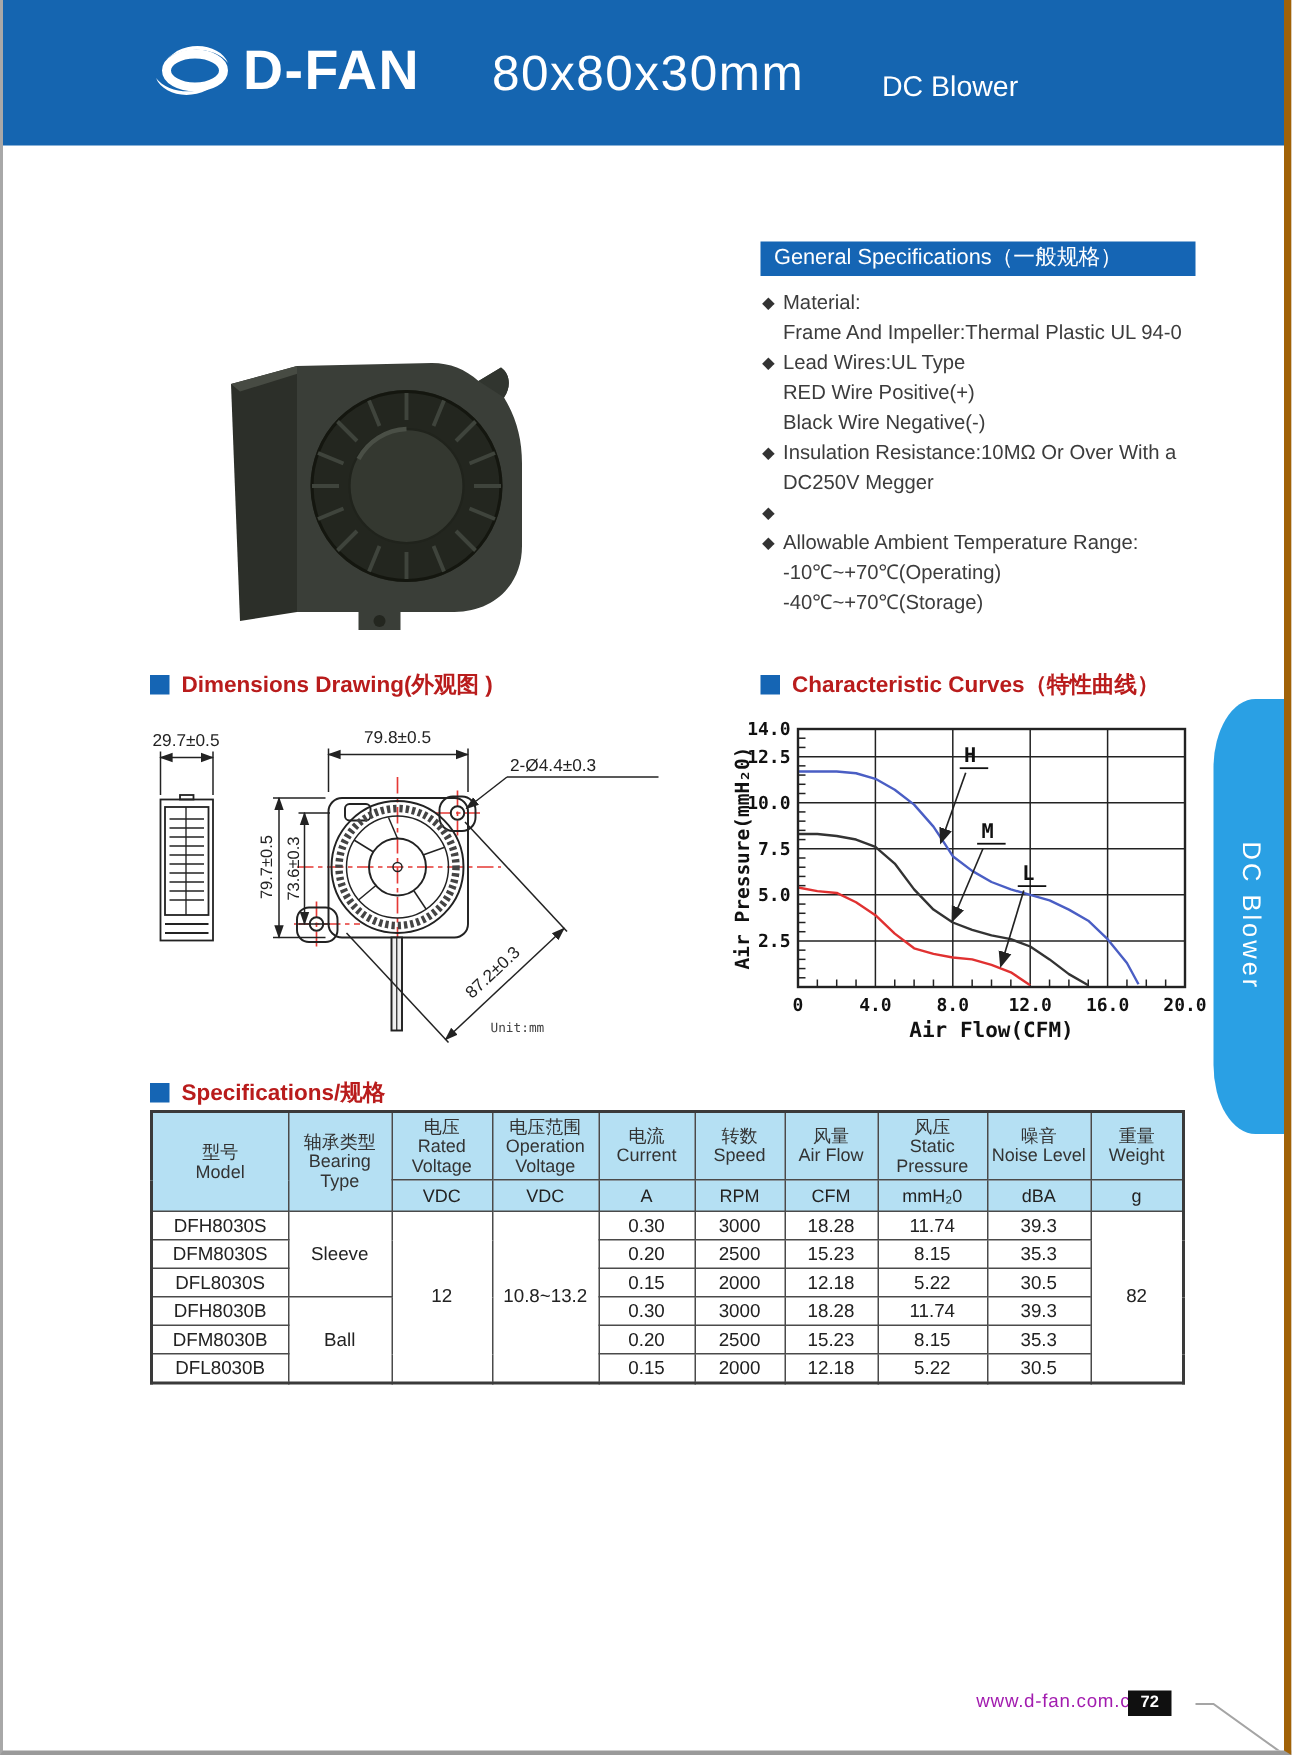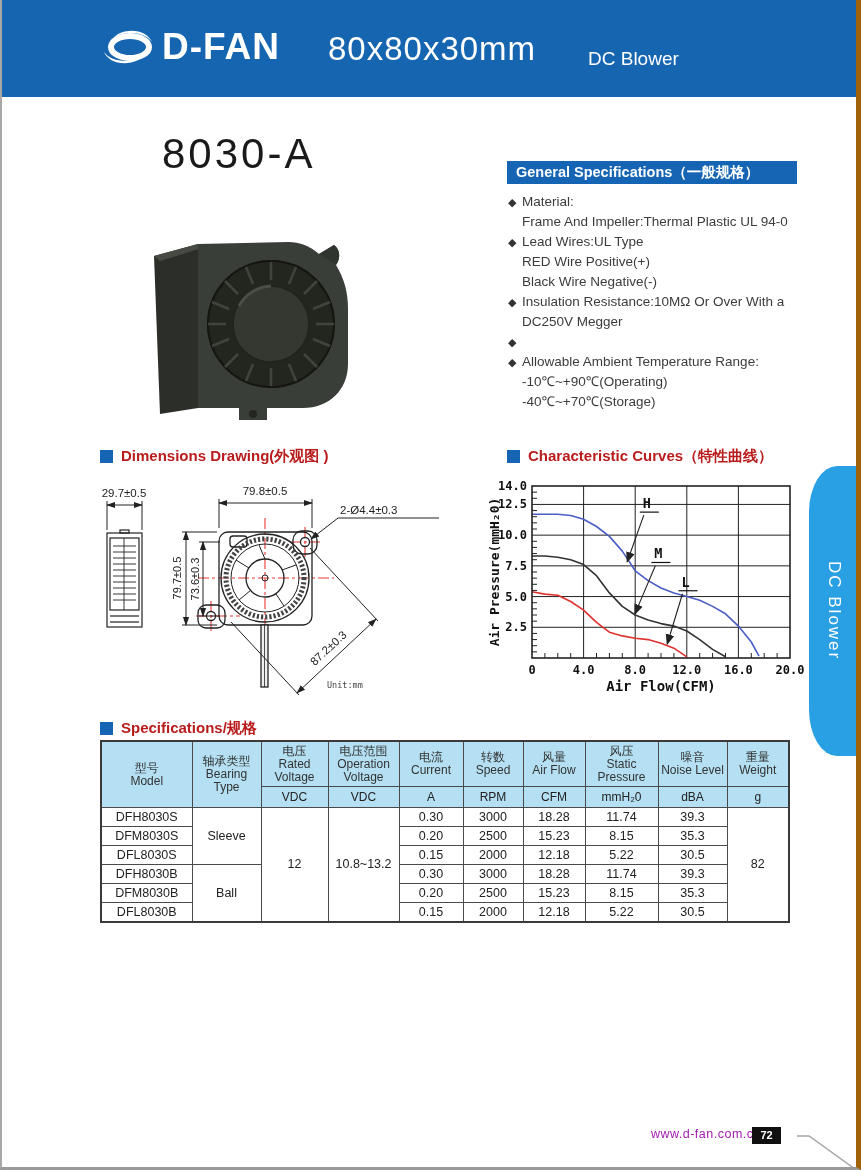--- a/index.html
+++ b/index.html
@@ -9,21 +9,21 @@
   
   .hdr{position:absolute;top:0;left:-2px;width:861px;height:97px;background:#1565b0;}
   .hdr .brand{position:absolute;left:100px;top:26px;display:flex;align-items:center;}
   .hdr .brand-name{color:#fff;font-size:37px;font-weight:bold;letter-spacing:1px;margin-left:6px;}
   .hdr .size{position:absolute;left:328px;top:30px;color:#fff;font-size:33px;font-weight:400;letter-spacing:1px;}
   .hdr .ptype{position:absolute;left:588px;top:48px;color:#fff;font-size:19px;font-weight:400;}
   
   .model-title{position:absolute;left:160px;top:130px;font-size:42px;letter-spacing:3px;color:#1a1a1a;font-weight:400;}
   
   .gs-bar{position:absolute;left:505px;top:161px;width:290px;height:23px;background:#1565b4;color:#fff;
-          font-size:14.5px;font-weight:700;line-height:23px;padding-left:9px;box-sizing:border-box;}
+          font-size:14.5px;font-weight:400;line-height:23px;padding-left:9px;box-sizing:border-box;}
   .gs-list{position:absolute;left:506px;top:192px;width:310px;font-size:13.5px;color:#3c3c3c;}
   .spec-line{height:20px;line-height:20px;display:flex;white-space:nowrap;}
   .spec-line .dia{width:14px;font-size:11px;color:#333;}
   .spec-line.nob{padding-left:14px;}
   
   .sec{position:absolute;font-size:15px;font-weight:700;color:#b91c1c;display:flex;align-items:center;}
   .sec .sq{width:13px;height:13px;background:#1565b4;margin-right:8px;display:inline-block;}
   
   .side-tab{position:absolute;right:-2px;top:466px;width:49px;height:290px;background:#2aa0e4;
             border-radius:28px 0 0 28px / 46px 0 0 46px;display:flex;align-items:center;justify-content:center;}
@@ -55,21 +55,20 @@
         <ellipse cx="30" cy="21" rx="19" ry="11" fill="none" stroke="#fff" stroke-width="6"></ellipse>
         <path d="M4,26 C12,37 34,38 46,28 L38,34 C24,41 8,36 4,26 Z" fill="#fff"></path>
         <path d="M52,16 C44,5 22,4 10,14 L18,8 C32,1 48,6 52,16 Z" fill="#fff"></path>
       </svg>
       <span class="brand-name">D-FAN</span>
     </div>
     <div class="size">80x80x30mm</div>
     <div class="ptype">DC Blower</div>
   </div>
 
-  <div class="model-title">8030-A</div>
 
   <svg style="position:absolute;left:138px;top:216px;" width="215" height="215" viewBox="0 0 215 215">
     <polygon points="14,40 58,28 58,192 20,198" fill="#2c2f29"></polygon>
     <polygon points="14,40 58,28 62,32 20,45" fill="#474b43"></polygon>
     <path d="M58,28 L148,26 C160,26 170,30 179,38 L194,29 C200,33 201,42 196,49
              C204,62 208,76 208,93 L208,148 C208,174 189,192 163,192
              L127,192 L127,204 L99,204 L99,192 L58,192 Z" fill="#3a3e38"></path>
     <path d="M179,38 L194,29 C200,33 201,42 196,49 Z" fill="#31352f"></path>
     <circle cx="131" cy="108" r="64" fill="#23261f"></circle>
     <circle cx="131" cy="108" r="63" fill="none" stroke="#14160f" stroke-width="2"></circle>
@@ -124,21 +123,21 @@
         <span>DC250V Megger</span>
       </div>
       <div class="spec-line">
         <span class="dia">◆</span>
       </div>
       <div class="spec-line">
         <span class="dia">◆</span>
         <span>Allowable Ambient Temperature Range:</span>
       </div>
       <div class="spec-line nob">
-        <span>-10℃~+90℃(Operating)</span>
+        <span>-10℃~+70℃(Operating)</span>
       </div>
       <div class="spec-line nob">
         <span>-40℃~+70℃(Storage)</span>
       </div>
     </div>
 
   <div class="sec" style="left:98px;top:447px;">
     <span class="sq"></span>
     <span>Dimensions Drawing(外观图 )</span>
   </div>

